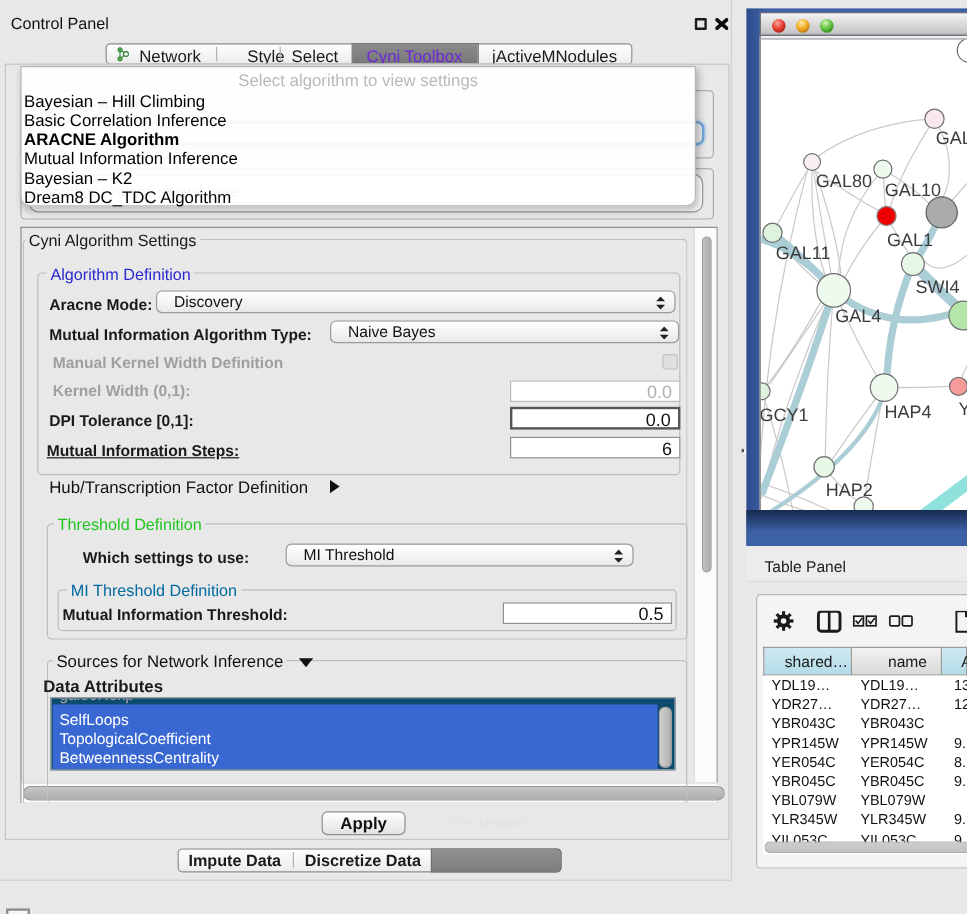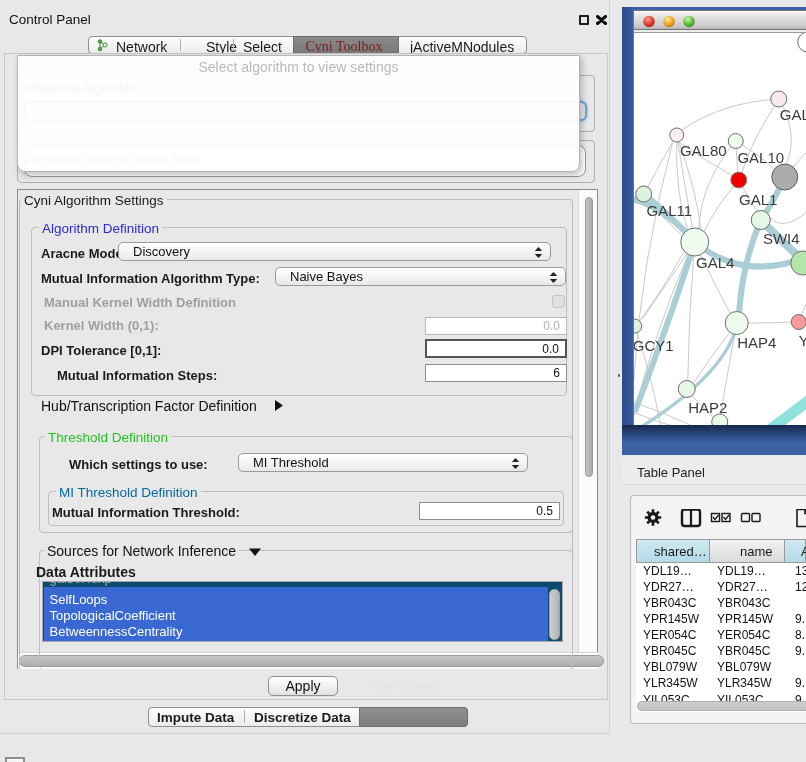--- a/index.html
+++ b/index.html
@@ -7,21 +7,21 @@
   body { background:#e8e8e8; font-family:"Liberation Sans", sans-serif; position:relative; }
   .abs { position:absolute; }
   .lbl { font-size:13px; font-weight:bold; color:#1a1a1a; white-space:nowrap; }
   .dis { color:#9f9f9f; }
   .groupbox { position:absolute; border:1px solid #bdbdbd; border-radius:4px; }
   .gtitle { position:absolute; top:-8px; background:#e8e8e8; padding:0 3px; font-size:13.5px; white-space:nowrap; }
   .combo { position:absolute; height:19px; border:1px solid #9a9a9a; border-radius:5px;
            background:linear-gradient(#ffffff,#f2f2f2 60%,#e8e8e8); font-size:13px; color:#111;
            line-height:17px; padding-left:14px; }
   .combo svg.arr { position:absolute; right:7px; top:3.5px; }
-  .field { position:absolute; height:18px; border:1px solid #8f8f8f; background:#fff; font-size:12px;
+  .field { position:absolute; height:18px; border:1px solid #8f8f8f; background:#fff; font-size:15px;
            color:#111; text-align:right; padding:1px 6px 0 0; }
 </style>
 </head>
 <body>
 
 <div class="abs" style="left:2px; top:0; width:4px; height:4px; background:#4a4a4a;"></div>
 
 <div class="abs" style="left:0; top:0; width:610px; height:733.5px; background:#e8e8e8; border-right:1px solid #d2d2d2; border-bottom:1px solid #cfcfcf;"></div>
 <div class="abs" style="left:9px; top:12px; font-size:13.5px; color:#111;">Control Panel</div>
 
@@ -36,21 +36,21 @@
   <circle cx="3" cy="2.5" r="1.8" fill="#4caf50" stroke="#2c7a2c" stroke-width="0.8"></circle>
   <circle cx="8" cy="6" r="2" fill="#fff" stroke="#2c7a2c" stroke-width="0.9"></circle>
   <circle cx="3" cy="10" r="1.8" fill="#4caf50" stroke="#2c7a2c" stroke-width="0.8"></circle>
   <path d="M3 4 L3 8 M4.5 3.5 L6.5 5 M4.5 9 L6.5 7" stroke="#2c7a2c" stroke-width="0.9"></path>
 </svg>
 <div class="abs" style="left:116px; top:38.5px; font-size:14px; color:#1a1a1a;">Network</div>
 <div class="abs" style="left:180px; top:39px; width:1px; height:12px; background:#b0b0b0;"></div>
 <div class="abs" style="left:195px; top:38.5px; font-size:14px; color:#1a1a1a;margin-left:11px;">Style</div>
 <div class="abs" style="left:233px; top:39px; width:1px; height:12px; background:#b0b0b0;"></div>
 <div class="abs" style="left:243px; top:38.5px; font-size:14px; color:#1a1a1a;">Select</div>
-<div class="abs" style="left:305.5px; top:38.5px; font-size:14px; color:#7f1d1d;font-family:Liberation Serif, serif;">Cyni Toolbox</div>
+<div class="abs" style="left:305.5px; top:38.5px; font-size:14px; color:#6d28d9;">Cyni Toolbox</div>
 <div class="abs" style="left:410px; top:38.5px; font-size:14px; color:#1a1a1a;">jActiveMNodules</div>
 
 <div class="abs" style="left:4px; top:53px; width:604px; height:647px; border:1px solid #c6c6c6; background:#e8e8e8;"></div>
 
 <div class="abs" style="left:17px; top:75px; width:578px; height:57px; border:1px solid #adadad; border-radius:4px;"></div>
 <div class="abs" style="left:24px; top:101px; width:563px; height:20px; border:2px solid #6ea3dc; border-radius:6px; box-shadow:0 0 3px #6ea3dc;"></div>
 <div class="abs" style="left:17px; top:140px; width:578px; height:43px; border:1px solid #adadad; border-radius:4px;"></div>
 <div class="abs" style="left:24px; top:145px; width:562px; height:32px; border:1px solid #999; border-radius:8px; background:#fff;"></div>
 <div class="abs" style="left:25px; top:80px; font-size:13px; color:#555;">Inference Algorithm</div>
 <div class="abs" style="left:25px; top:152px; font-size:13px; color:#777;">Algorithm settings shown here</div>
@@ -63,40 +63,40 @@
 <div class="abs" style="left:18px; top:652px; width:580px; height:17px; background:#fbfbfb; border-top:1px solid #d7d7d7;"></div>
 <div class="abs" style="left:19px; top:655px; width:585px; height:12px; background:linear-gradient(#c6c6c6,#aeaeae); border:1px solid #9a9a9a; border-radius:6px;"></div>
 
 <div class="groupbox" style="left:19px; top:199px; width:554px; height:470px; border-bottom:none; border-bottom-left-radius:0; border-bottom-right-radius:0;"></div>
 <div class="gtitle" style="left:21px; top:193px; color:#1a1a1a;">Cyni Algorithm Settings</div>
 
 <div class="groupbox" style="left:31px; top:227px; width:536px; height:169px;"></div>
 <div class="gtitle abs" style="left:39px; top:221px; color:#2a2ad2;">Algorithm Definition</div>
 
 <div class="lbl abs" style="left:41px; top:246px;">Aracne Mode:</div>
-<div class="combo" style="left:118px; top:242px; width:433px;">Discovery<svg class="arr" width="9" height="11" viewBox="0 0 9 11">
+<div class="combo" style="left:130px; top:242px; width:433px;">Discovery<svg class="arr" width="9" height="11" viewBox="0 0 9 11">
       <path d="M4.5 0 L8.2 4 L0.8 4 Z" fill="#222"></path>
       <path d="M4.5 11 L8.2 7 L0.8 7 Z" fill="#222"></path>
     </svg></div>
 <div class="lbl abs" style="left:41px; top:271px;">Mutual Information Algorithm Type:</div>
 <div class="combo" style="left:275px; top:267px; width:291px;">Naive Bayes<svg class="arr" width="9" height="11" viewBox="0 0 9 11">
       <path d="M4.5 0 L8.2 4 L0.8 4 Z" fill="#222"></path>
       <path d="M4.5 11 L8.2 7 L0.8 7 Z" fill="#222"></path>
     </svg></div>
 
 <div class="lbl dis abs" style="left:44px; top:295px;">Manual Kernel Width Definition</div>
 <div class="abs" style="left:552px; top:295px; width:13px; height:13px; background:#e0e0e0; border:1px solid #c4c4c4; border-radius:3px;"></div>
 
 <div class="lbl dis abs" style="left:44px; top:318px;">Kernel Width (0,1):</div>
 <div class="field" style="left:425px; top:317px; width:142px; border-color:#b9b9b9; color:#b0b0b0;">0.0</div>
 
 <div class="lbl abs" style="left:41px; top:343px;">DPI Tolerance [0,1]:</div>
 <div class="field" style="left:425px; top:339px; width:142px; height:19px; border:2px solid #555;">0.0</div>
 
-<div class="lbl abs" style="left:57px; top:368px;">Mutual Information Steps:</div>
+<div class="lbl abs" style="left:39px; top:368px;text-decoration:underline;">Mutual Information Steps:</div>
 <div class="field" style="left:425px; top:364px; width:142px;">6</div>
 
 <div class="abs" style="left:41px; top:398px; font-size:14px; color:#111;">Hub/Transcription Factor Definition</div>
 <svg class="abs" style="left:273px; top:399px;" width="12" height="13" viewBox="0 0 12 13">
     <path d="M2 1 L10 6.5 L2 12 Z" fill="#111"></path>
   </svg>
 
 <div class="groupbox" style="left:39px; top:436px; width:534px; height:97px;"></div>
 <div class="gtitle abs" style="left:45px; top:430px; color:#21c521;">Threshold Definition</div>
 
@@ -119,31 +119,39 @@
 
 <div class="lbl abs" style="left:36px; top:564px; font-size:14px;">Data Attributes</div>
 
 <div class="abs" style="left:42px; top:581px; width:521px; height:61px; border:1px solid #a8a8a8; background:#0c4a6e; overflow:hidden;">
   <div style="position:absolute; left:6.5px; top:-11px; font-size:13px; color:#a8a8a8;">gal80Rexp</div>
   <div style="position:absolute; left:1px; top:5px; width:504px; height:70px; background:#3a68d2;"></div>
   <div style="position:absolute; left:6.5px; top:10px; font-size:13px; color:#fff; line-height:16px;">SelfLoops<br>TopologicalCoefficient<br>BetweennessCentrality<br>gal4RGexp</div>
   <div style="position:absolute; right:2px; top:7px; width:11px; height:51px; background:linear-gradient(90deg,#cfcfcf,#b2b2b2); border:1px solid #a2a2a2; border-radius:5px;"></div>
 </div>
 
-<div class="abs" style="left:268px; top:676px; width:70px; height:20px; border:1px solid #8f8f8f; border-radius:5px; background:linear-gradient(#fff,#eee 60%,#e2e2e2); text-align:center; font-size:14px; color:#111; line-height:19px;">Apply</div>
+<div class="abs" style="left:268px; top:676px; width:70px; height:20px; border:1px solid #8f8f8f; border-radius:5px; background:linear-gradient(#fff,#eee 60%,#e2e2e2); text-align:center; font-size:14px; color:#111; line-height:19px;font-weight:bold;">Apply</div>
 
 <div class="abs" style="left:148px; top:707px; width:320px; height:20px; background:linear-gradient(#fdfdfd,#ececec); border:1px solid #8e8e8e; border-radius:4px;"></div>
 <div class="abs" style="left:359px; top:707px; width:109px; height:20px; background:linear-gradient(#909090,#7d7d7d); border:1px solid #6e6e6e; border-radius:0 4px 4px 0;"></div>
 <div class="abs" style="left:157px; top:710px; font-size:13.5px; font-weight:bold; color:#1a1a1a;text-align:right;">Impute Data</div>
 <div class="abs" style="left:244px; top:710px; width:1px; height:13px; background:#b0b0b0;"></div>
 <div class="abs" style="left:254px; top:710px; font-size:13.5px; font-weight:bold; color:#1a1a1a;">Discretize Data</div>
 <div class="abs" style="left:374px; top:680px; font-size:11px; color:#e2e2e2;">Infer Network</div>
 
 <div class="abs" style="left:17px; top:55px; width:563px; height:117px; background:rgba(255,255,255,0.93); border:1px solid #b5b5b5; border-radius:0 0 8px 8px; box-shadow:2px 3px 6px rgba(0,0,0,0.25); z-index:30;">
   <div style="position:absolute; left:0; top:3px; width:100%; text-align:center; font-size:14px; color:#b9b9b9;">Select algorithm to view settings</div>
+  <div style="position:absolute; left:2px; top:20px; font-size:14px; color:#000; line-height:16px;">
+    Bayesian – Hill Climbing<br>
+    Basic Correlation Inference<br>
+    <b>ARACNE Algorithm</b><br>
+    Mutual Information Inference<br>
+    Bayesian – K2<br>
+    Dream8 DC_TDC Algorithm
+  </div>
 </div>
 
 <div class="abs" style="left:617.5px; top:374px; width:2.5px; height:2.5px; background:#555; border-radius:50%; box-shadow:1px 1px 0 #fff;"></div>
 
 <div class="abs" style="left:622px; top:7px; width:184px; height:448px; background:linear-gradient(90deg,#2d4c8c 0%, #3c61a4 8%, #3c61a4 100%);"></div>
 
 <div class="abs" style="left:622px; top:425px; width:184px; height:30px; background:linear-gradient(#16294f,#3c61a4 60%);"></div>
 
 <div class="abs" style="left:633px; top:9.5px; width:173px; height:20px; background:linear-gradient(#fdfdfd 0%,#ededed 12%,#c9c9c9 85%,#b4b4b4 100%); border:1px solid #757575; border-right:none;"></div>
 <div class="abs" style="left:633px; top:29.5px; width:173px; height:3.5px; background:#ededed; border-left:1.5px solid #757575; border-bottom:1px solid #9a9a9a;"></div>

